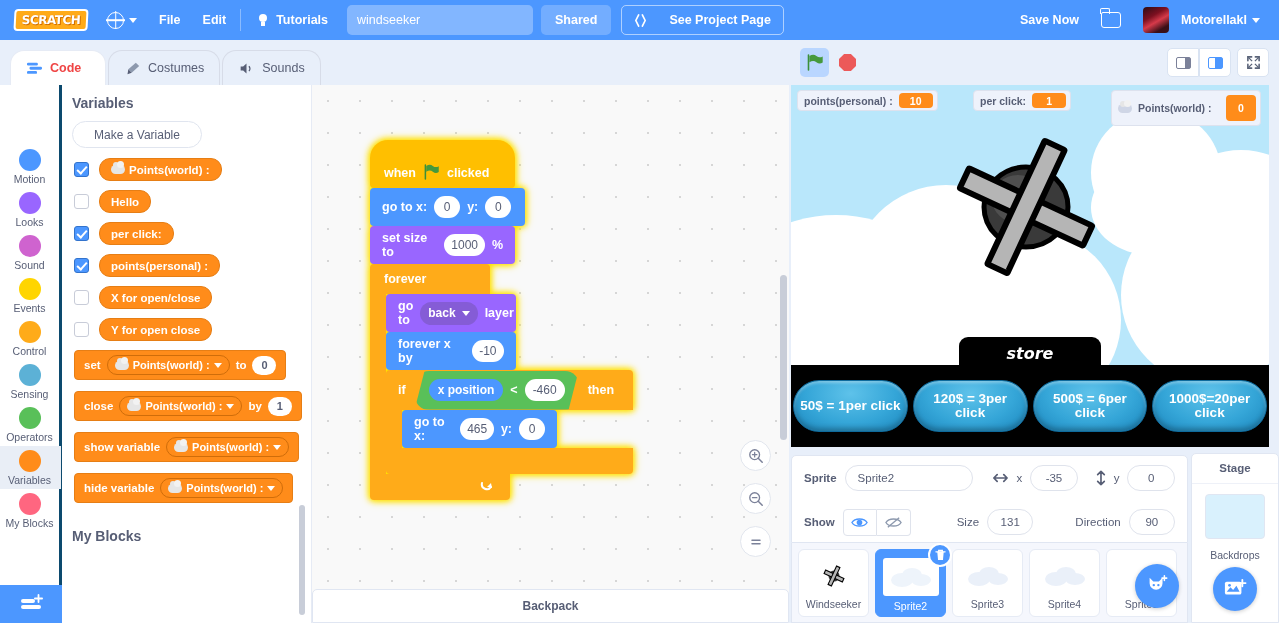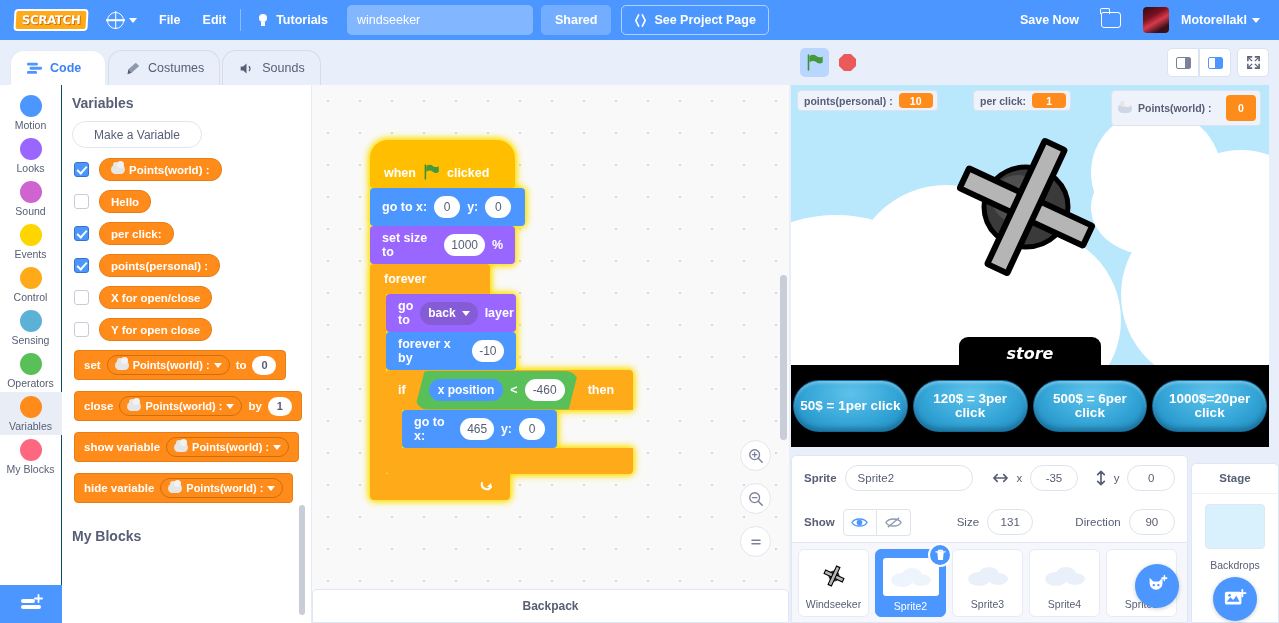--- a/index.html
+++ b/index.html
@@ -68,21 +68,21 @@
   .sharebtn {
     background: #ff8c1a00; border: 0;
     height: 30px; padding: 0 14px; border-radius: 5px;
     background: rgba(255,255,255,.22);
     color: #fff; font-size: 12.5px; font-weight: bold;
     display:flex;align-items:center; cursor:pointer;
   }
   .projpagebtn {
     margin-left: 10px; height: 30px; padding: 0 12px; border-radius: 5px;
     border: 1px solid rgba(255,255,255,.55);
-    display: flex; align-items: center; gap: 7px;
+    display: flex; align-items: center; gap: 22px;
     font-size: 12.5px; cursor:pointer;
   }
   .folder-ic {
     width: 20px; height: 16px; border: 1.8px solid #fff;
     border-radius: 2px 3px 3px 3px; position: relative;
   }
   .folder-ic::before {
     content:''; position:absolute; top:-5px; left:-1.8px; width:8px;height:5px;
     border:1.8px solid #fff; border-bottom:0; border-radius:2px 2px 0 0;
   }
@@ -99,21 +99,21 @@
   }
   .tab {
     height: 35px; min-width: 96px; padding: 0 15px;
     border-radius: 14px 14px 0 0;
     background: #e8effa;
     display: flex; align-items: center; gap: 7px;
     font-size: 12.5px; color: #575e75; cursor: pointer;
     border: 1px solid #d7dce8; border-bottom: 0;
     margin-right: 2px;
   }
-  .tab.active { background: #fff; color: #3b82f6; font-weight: bold; border-color:#e6ebf5; }
+  .tab.active { background: #fff; color: #ef4444; font-weight: bold; border-color:#e6ebf5; }
   .tab-ic { width: 17px; height: 15px; }
 
   
   #stagectrl {
     position: absolute; left: 790px; right: 0; top: 0; height: 45px;
     display: flex; align-items: center; padding: 0 10px;
     background: #e8effa;
   }
   .flagbtn {
     width: 29px;height:29px;border-radius:5px;background:#b9d6ff;
@@ -135,22 +135,22 @@
   .small-stage-ic::after{content:'';position:absolute;right:0;top:0;bottom:0;width:5px;background:#7b8199;}
   .large-stage-ic{width:15px;height:12px;border:1.6px solid #4c97ff;border-radius:2px;position:relative;}
   .large-stage-ic::after{content:'';position:absolute;right:0;top:0;bottom:0;width:7px;background:#4c97ff;}
 
   
   #main { position: absolute; top: 85px; left: 0; right: 0; bottom: 0; }
 
   
   #cats {
     position: absolute; left: 0; top: 0; width: 62px; bottom: 38px;
-    background: #fff; border-right: 1px solid #0c4a6e;
-    display: flex; flex-direction: column; align-items: center; padding-top: 6px;
+    background: #fff; border-right: 3px solid #0c4a6e;
+    display: flex; flex-direction: column; align-items: center; padding-top: 6px; justify-content: center;
   }
   .cat {
     width: 62px; padding: 4px 0 3px; display: flex; flex-direction: column;
     align-items: center; cursor: pointer;
   }
   .cat.sel { background: #e9eef6; }
   .cat-dot { width: 22px; height: 22px; border-radius: 50%; }
   .cat-lbl { font-size: 10.5px; color: #575e75; margin-top: 2px; }
   #addext {
     position: absolute; left: 0; bottom: 0; width: 62px; height: 38px;
@@ -343,21 +343,21 @@
   }
   #addsprite {
     position:absolute; right: 8px; bottom: 14px;
     width:44px;height:44px;border-radius:50%;background:#4c97ff;
     display:flex;align-items:center;justify-content:center; cursor:pointer;
     box-shadow:0 1px 4px rgba(0,0,0,.2);
   }
 
   
   #stagesel {
-    position:absolute; right: 0; top: 378px; bottom: 0; width: 88px;
+    position:absolute; right: 0; top: 368px; bottom: 0; width: 88px;
     background:#fff; border:1px solid #e0e6f2; border-radius:5px 5px 0 0;
     display:flex;flex-direction:column;align-items:center;
   }
   #stagesel .hdr{font-size:11.5px;color:#575e75;font-weight:bold;padding:8px 0 9px;border-bottom:1px solid #eef1f8;width:100%;text-align:center;}
   .stagethumb{width:60px;height:45px;background:#d9f1fd;border:1px solid #e0e6f2;border-radius:4px;margin-top:10px;}
   .bdlbl{font-size:10.5px;color:#575e75;margin-top:10px;}
   #addbackdrop{
     width:44px;height:44px;border-radius:50%;background:#4c97ff;margin-top:6px;
     display:flex;align-items:center;justify-content:center;cursor:pointer;
     box-shadow:0 1px 4px rgba(0,0,0,.2);

